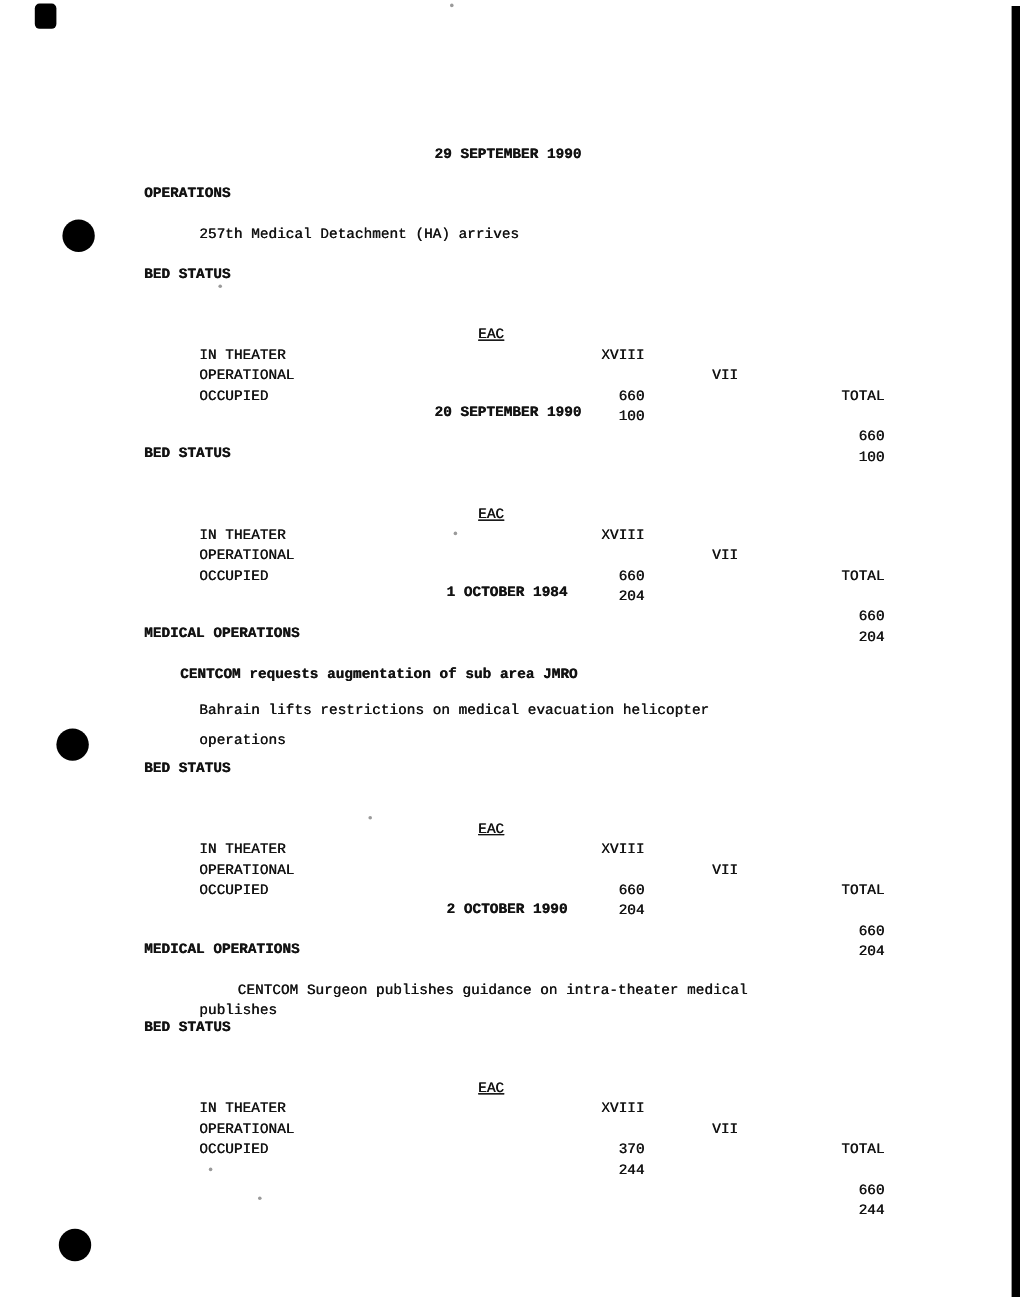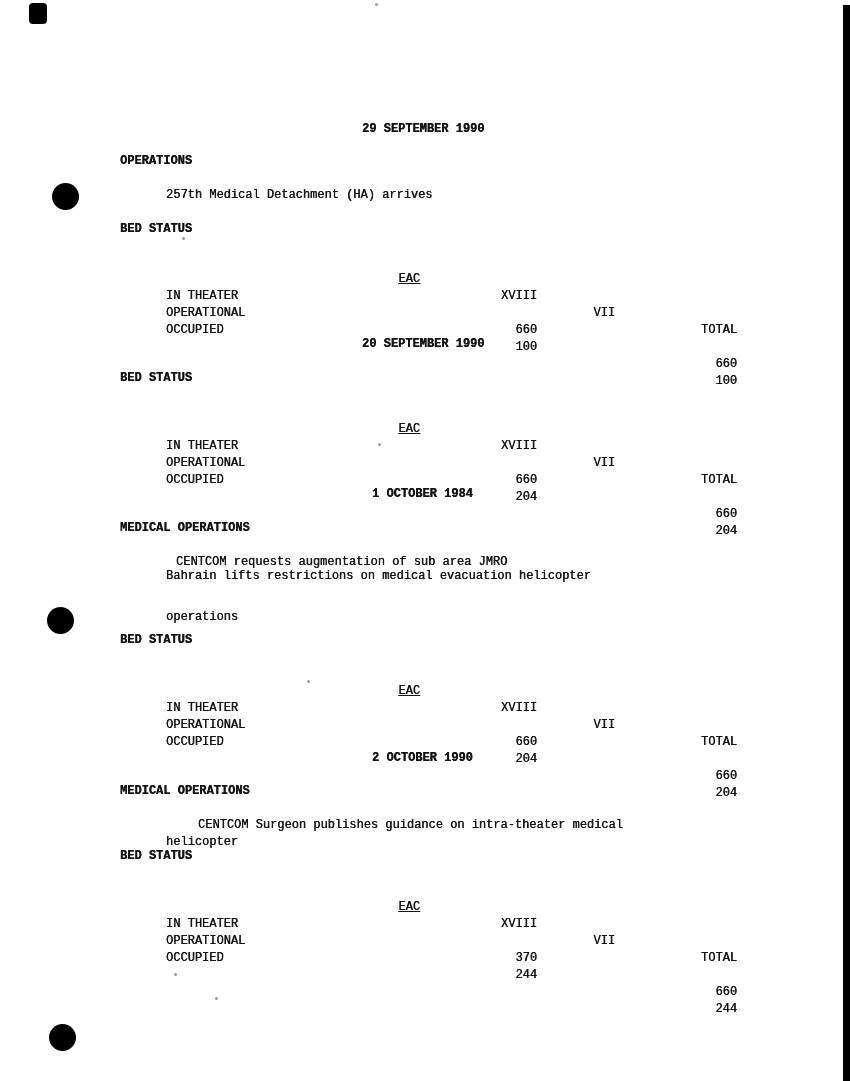--- a/index.html
+++ b/index.html
@@ -118,22 +118,22 @@
     <span class="lbl">OCCUPIED</span>
     <span class="cell c-eac"></span>
     <span class="cell c-xviii"></span>
     <span class="cell c-vii"></span>
     <span class="cell c-total"></span>
   </div>
 </div>
 
 <div class="line bold" style="left:372px; top:486px;">1 OCTOBER 1984</div>
 <div class="line bold" style="left:120px; top:520px;">MEDICAL OPERATIONS</div>
-<div class="line" style="left:176px; top:554px;">CENTCOM requests augmentation of sub area JMRO</div>
-<div class="line" style="left:166px; top:568px;text-align:right;">Bahrain lifts restrictions on medical evacuation helicopter</div>
+<div class="line" style="left:150px; top:554px;font-weight:bold;">CENTCOM requests augmentation of sub area JMRO</div>
+<div class="line" style="left:166px; top:584px;text-align:right;">Bahrain lifts restrictions on medical evacuation helicopter</div>
 <div class="line" style="left:166px; top:609px;">operations</div>
 <div class="line bold" style="left:120px; top:632px;">BED STATUS</div>
 
 <div class="btable" style="top:666px;">
   <div class="trow line" style="top:0;">
     <span class="cell c-eac">EAC</span>
     <span class="cell c-xviii">XVIII</span>
     <span class="cell c-vii">VII</span>
     <span class="cell c-total">TOTAL</span>
   </div>
@@ -156,21 +156,21 @@
     <span class="cell c-eac"></span>
     <span class="cell c-xviii"></span>
     <span class="cell c-vii"></span>
     <span class="cell c-total"></span>
   </div>
 </div>
 
 <div class="line bold" style="left:372px; top:750px;">2 OCTOBER 1990</div>
 <div class="line bold" style="left:120px; top:783px;">MEDICAL OPERATIONS</div>
 <div class="line" style="left:166px; top:817px;margin-left:32px;">CENTCOM Surgeon publishes guidance on intra-theater medical</div>
-<div class="line" style="left:166px; top:834px;">helicopter</div>
+<div class="line" style="left:166px; top:834px;">publishes</div>
 <div class="line bold" style="left:120px; top:848px;">BED STATUS</div>
 
 <div class="btable" style="top:882px;">
   <div class="trow line" style="top:0;">
     <span class="cell c-eac">EAC</span>
     <span class="cell c-xviii">XVIII</span>
     <span class="cell c-vii">VII</span>
     <span class="cell c-total">TOTAL</span>
   </div>
   <div class="trow line" style="top:17px;">

